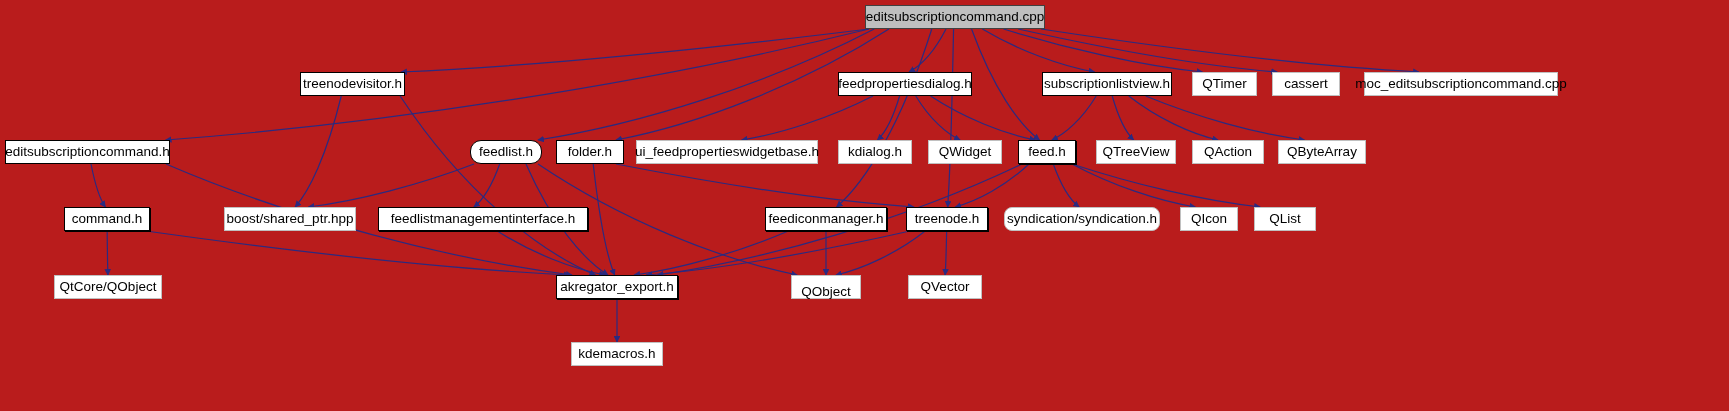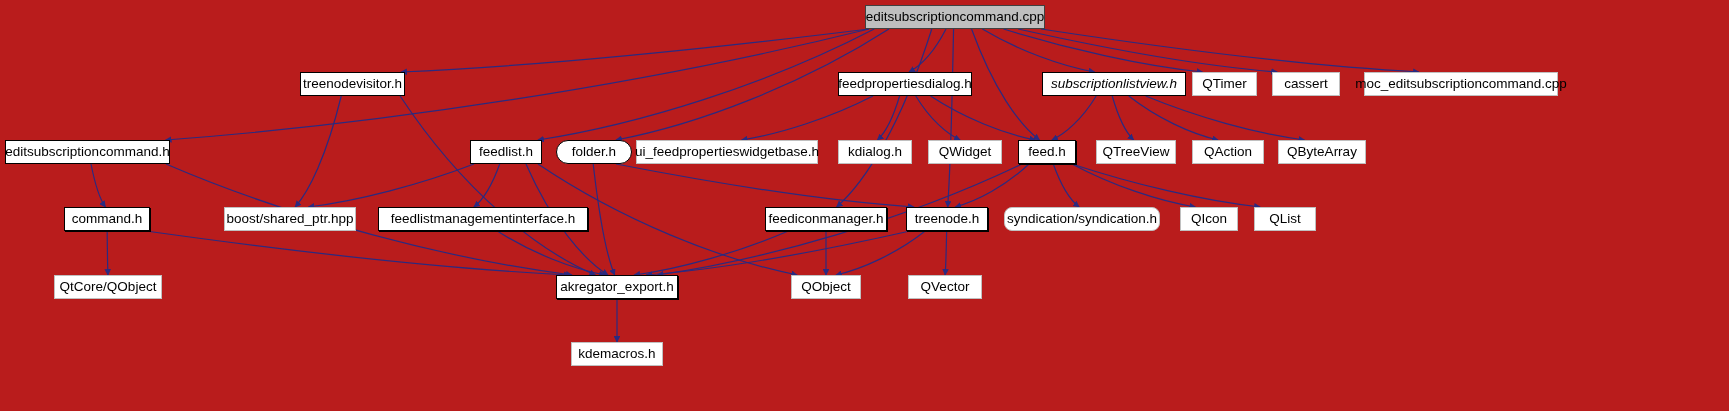--- a/index.html
+++ b/index.html
@@ -110,39 +110,39 @@
   <div id="node-layer">
       <div class="node root" style="left: 865px; top: 5px; width: 180px;">
         <span>editsubscriptioncommand.cpp</span>
       </div>
       <div class="node hdr" style="left: 300px; top: 72px; width: 105px;">
         <span>treenodevisitor.h</span>
       </div>
       <div class="node hdr" style="left: 838px; top: 72px; width: 134px;">
         <span>feedpropertiesdialog.h</span>
       </div>
-      <div class="node hdr" style="left: 1042px; top: 72px; width: 144px; font-style: italic;">
+      <div class="node hdr" style="left: 1042px; top: 72px; width: 130px;">
         <span>subscriptionlistview.h</span>
       </div>
       <div class="node " style="left: 1192px; top: 72px; width: 65px;">
         <span>QTimer</span>
       </div>
       <div class="node " style="left: 1272px; top: 72px; width: 68px;">
         <span>cassert</span>
       </div>
       <div class="node " style="left: 1364px; top: 72px; width: 194px;">
         <span>moc_editsubscriptioncommand.cpp</span>
       </div>
       <div class="node hdr" style="left: 5px; top: 140px; width: 165px;">
         <span>editsubscriptioncommand.h</span>
       </div>
-      <div class="node hdr" style="left: 470px; top: 140px; width: 72px;">
+      <div class="node hdr" style="left: 470px; top: 140px; width: 72px; border-radius: 11px;">
         <span>feedlist.h</span>
       </div>
-      <div class="node hdr" style="left: 556px; top: 140px; width: 76px; border-radius: 12px;">
+      <div class="node hdr" style="left: 556px; top: 140px; width: 68px;">
         <span>folder.h</span>
       </div>
       <div class="node " style="left: 636px; top: 140px; width: 182px;">
         <span>ui_feedpropertieswidgetbase.h</span>
       </div>
       <div class="node " style="left: 838px; top: 140px; width: 74px;">
         <span>kdialog.h</span>
       </div>
       <div class="node " style="left: 928px; top: 140px; width: 74px;">
         <span>QWidget</span>
@@ -182,21 +182,21 @@
       </div>
       <div class="node " style="left: 1254px; top: 207px; width: 62px;">
         <span>QList</span>
       </div>
       <div class="node " style="left: 54px; top: 275px; width: 108px;">
         <span>QtCore/QObject</span>
       </div>
       <div class="node thick" style="left: 556px; top: 275px; width: 122px;">
         <span>akregator_export.h</span>
       </div>
-      <div class="node " style="left: 791px; top: 275px; width: 70px;">
+      <div class="node " style="left: 791px; top: 275px; width: 70px; align-items: flex-end;">
         <span>QObject</span>
       </div>
       <div class="node " style="left: 908px; top: 275px; width: 74px;">
         <span>QVector</span>
       </div>
       <div class="node " style="left: 571px; top: 342px; width: 92px;">
         <span>kdemacros.h</span>
       </div>
     </div>
 </div>

